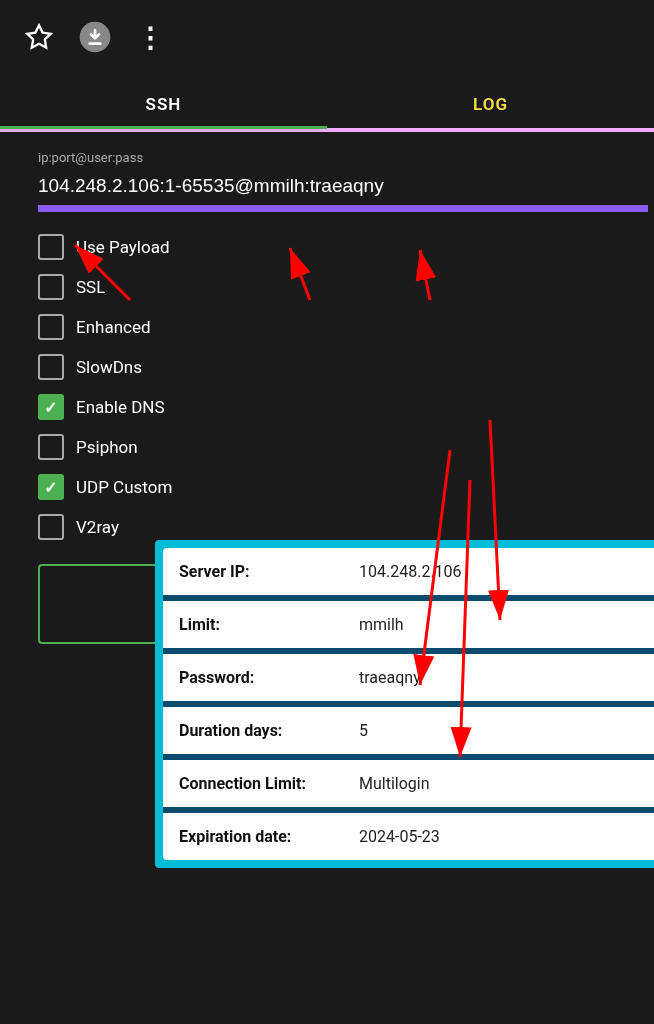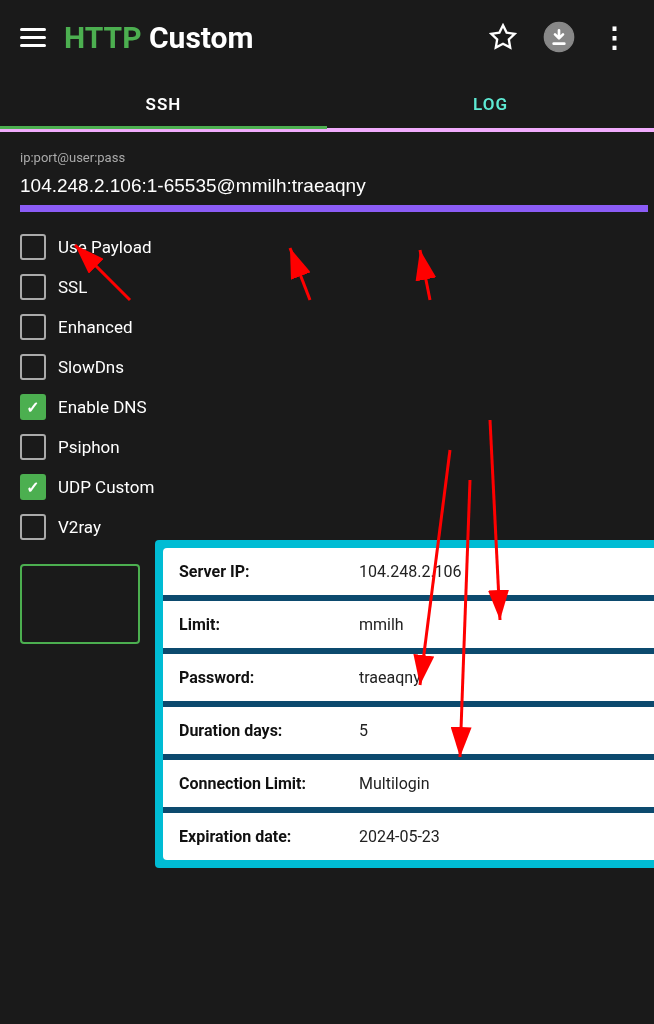--- a/index.html
+++ b/index.html
@@ -50,40 +50,41 @@
       display: flex;
       border-bottom: 4px solid #f0abfc;
       margin-top: 6px;
     }
     .tab {
       flex: 1;
       text-align: center;
       padding: 14px 0;
       font-size: 17px;
       font-weight: 600;
-      color: #5eead4;
+      color: #fde047;
       cursor: pointer;
       letter-spacing: 1px;
       position: relative;
     }
     .tab.active {
       color: #ffffff;
     }
     .tab.active::after {
       content: '';
       position: absolute;
       bottom: -1px;
       left: 0; right: 0;
       height: 3px;
       background: #4caf50;
     }
 
     
     .main-content {
       padding: 18px 6px 0 20px;
+      margin-left: 18px;
     }
 
     
     .input-label {
       font-size: 13px;
       color: #aaa;
       margin-bottom: 4px;
     }
     .server-input {
       width: 100%;
@@ -191,30 +192,20 @@
       width: 654px;
       height: 1024px;
       pointer-events: none;
       z-index: 20;
     }
   </style>
 </head>
 <body>
 
 <div class="top-bar">
-  <div class="top-bar-left">
-    <div class="hamburger-icon">
-      <span></span>
-        <span></span>
-        <span></span>
-    </div>
-    <div class="top-bar-title">
-      <span class="title-http">HTTP</span><span class="title-custom"> Custom</span>
-    </div>
-  </div>
   <div class="top-bar-icons">
     <div class="icon-btn">
       <svg width="28" height="28" viewBox="0 0 24 24" fill="none" stroke="#fff" stroke-width="2">
         <path d="M12 2L15.09 8.26L22 9.27L17 14.14L18.18 21.02L12 17.77L5.82 21.02L7 14.14L2 9.27L8.91 8.26L12 2Z" stroke="#fff" stroke-width="2" fill="none"></path>
       </svg>
     </div>
     <div class="icon-btn">
       <svg width="32" height="32" viewBox="0 0 24 24" fill="#fff">
         <circle cx="12" cy="12" r="11" fill="#888" stroke="#888"></circle>
         <path d="M12 7v6m0 0l-3-3m3 3l3-3" stroke="#fff" stroke-width="2" stroke-linecap="round"></path>

